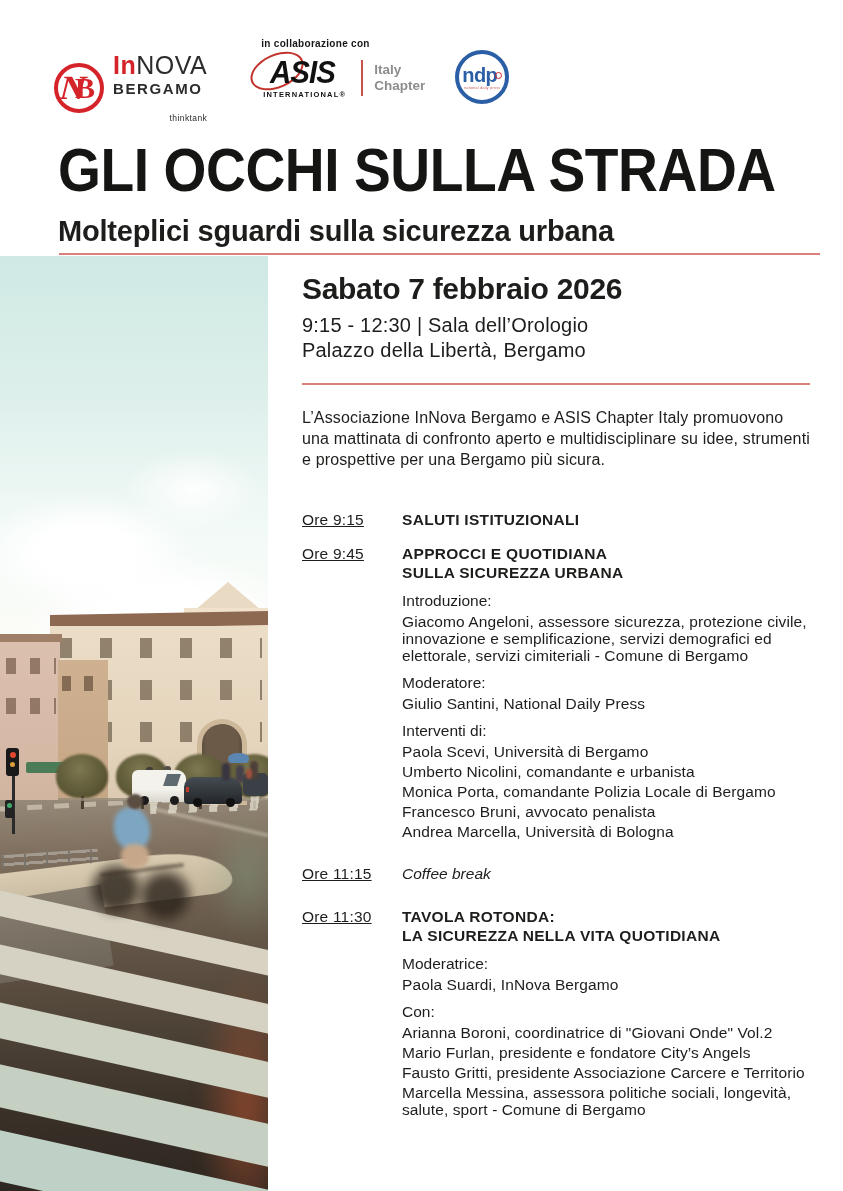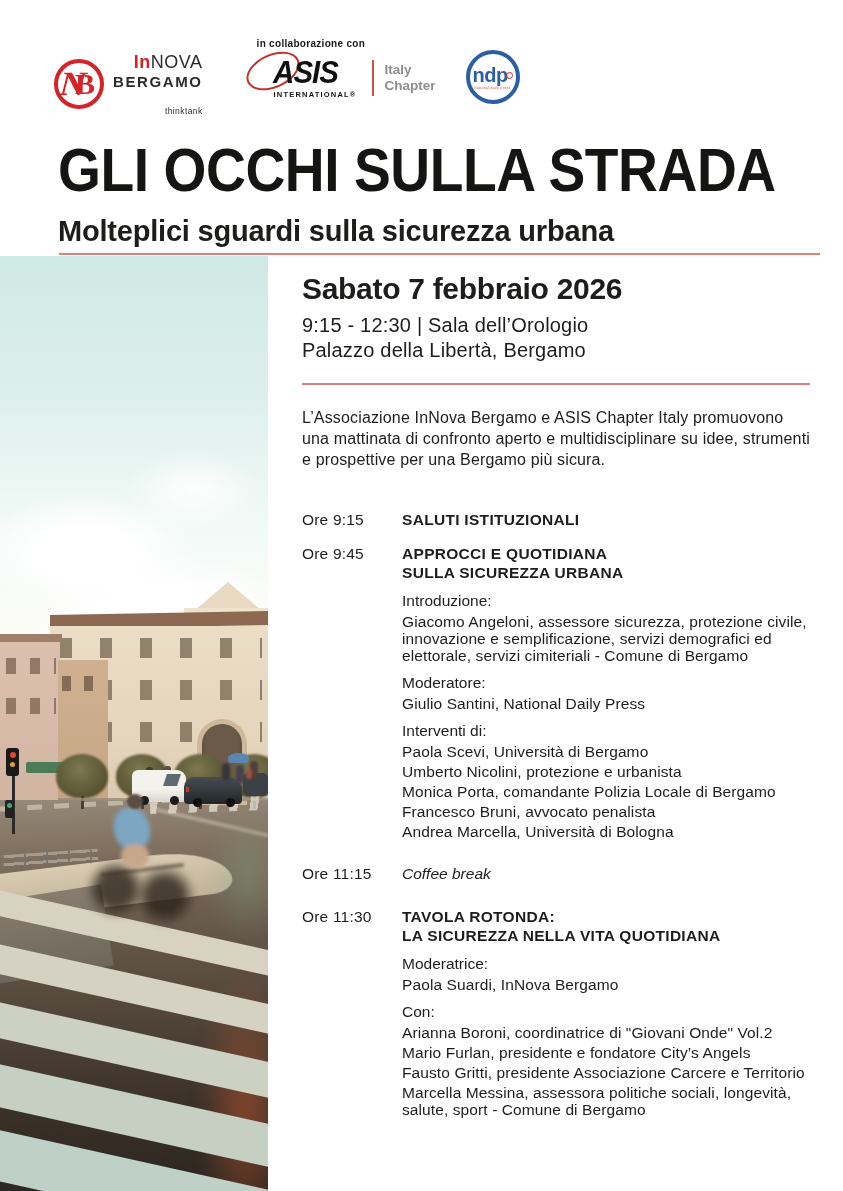--- a/index.html
+++ b/index.html
@@ -8,31 +8,31 @@
     overflow:hidden;font-family:"Liberation Sans",sans-serif;color:#1d1d1b;
   }
   
   .logo-row{position:absolute;left:54px;top:38px;display:flex;align-items:flex-start;}
   .innova{display:flex;align-items:center;gap:9px;margin-top:15px;}
   .innova-mark{position:relative;width:50px;height:50px;border:4px solid #d5232a;border-radius:50%;box-sizing:border-box;flex:0 0 auto;}
   .innova-mark .m-n,.innova-mark .m-b{position:absolute;font-family:"Liberation Serif",serif;font-weight:bold;color:#d5232a;line-height:1;}
   .innova-mark .m-n{font-size:34px;left:3px;top:4px;transform:skewX(-14deg);}
   .innova-mark .m-b{font-size:30px;left:17px;top:6px;}
   .innova-text{line-height:1;}
-  .innova-l1{font-size:18px;letter-spacing:.5px;color:#2c2c2c;text-align:right;}
+  .innova-l1{font-size:25px;letter-spacing:.5px;color:#2c2c2c;text-align:right;}
   .innova-l1 .in{color:#d5232a;font-weight:bold;}
   .innova-l2{font-size:15px;font-weight:bold;letter-spacing:1.6px;color:#2c2c2c;margin-top:3px;}
   .innova-l3{font-size:8.5px;text-align:right;color:#2c2c2c;margin-top:18px;letter-spacing:.4px;}
   .asis-block{margin-left:52px;display:flex;flex-direction:column;}
   .collab{font-size:10px;font-weight:bold;color:#171717;letter-spacing:.3px;margin-bottom:8px;margin-left:2px;}
   .asis-logo{display:flex;align-items:center;gap:11px;}
   .asis-main{position:relative;text-align:center;padding:0 4px;}
   .asis-word{font-size:31px;font-weight:900;font-style:italic;letter-spacing:-1px;color:#111;transform:scaleX(.95);transform-origin:left;line-height:1;}
   .asis-swoosh{position:absolute;left:-10px;top:-3px;width:52px;height:30px;border:2px solid #c2332b;border-radius:50%;transform:rotate(-24deg);pointer-events:none;}
-  .asis-sub{font-size:7.5px;font-weight:bold;letter-spacing:1.2px;color:#111;margin-top:2px;margin-left:15px;}
+  .asis-sub{font-size:7.5px;font-weight:bold;letter-spacing:1.2px;color:#111;margin-top:2px;}
   .asis-div{width:2px;height:36px;background:#c9534b;}
   .asis-chapter{font-size:13.5px;line-height:16px;color:#8d8d8d;font-weight:bold;}
   .ndp{margin-left:30px;margin-top:12px;width:54px;height:54px;border:4px solid #2a5fa5;border-radius:50%;box-sizing:border-box;display:flex;flex-direction:column;align-items:center;justify-content:center;}
   .ndp-word{font-size:20px;font-weight:bold;color:#2a5fa5;line-height:1;letter-spacing:-.5px;display:flex;align-items:center;}
   .ndp-dot{display:inline-block;width:7px;height:7px;border:1.5px solid #d5232a;border-radius:50%;margin-left:-2px;margin-top:2px;box-sizing:border-box;}
   .ndp-tag{font-size:3.5px;color:#c0524a;letter-spacing:.3px;margin-top:1px;}
   
   .masthead{position:absolute;left:58px;top:139px;width:770px;}
   .masthead h1{margin:0;font-size:62px;font-weight:bold;letter-spacing:-.5px;line-height:1;color:#151513;transform:scaleX(.89);transform-origin:left;white-space:nowrap;}
   .masthead h2{margin:15px 0 0;font-size:29px;font-weight:bold;letter-spacing:-.2px;color:#1d1d1b;line-height:1.1;}
@@ -119,21 +119,21 @@
   
   .content{position:absolute;left:302px;top:272px;width:512px;}
   .event-date{font-size:30px;font-weight:bold;letter-spacing:-.3px;line-height:1.1;}
   .event-sub{margin-top:8px;font-size:20px;line-height:25px;letter-spacing:.2px;}
   .rule-mid{margin-top:20px;width:508px;}
   .intro{margin:22px 0 0;font-size:16px;line-height:21px;letter-spacing:.15px;}
   .program{margin-top:40px;font-size:15.5px;}
   .row{display:grid;grid-template-columns:100px 1fr;}
   .row + .row{margin-top:15px;}
   .row.gap{margin-top:24px;}
-  .time{letter-spacing:.2px;line-height:19px;}
+  .time{letter-spacing:.2px;line-height:19px;text-decoration:underline;}
   .pr-title{font-weight:bold;line-height:19px;letter-spacing:.3px;}
   .coffee{font-style:italic;line-height:19px;}
   .sec{margin-top:9px;}
   .sec-label{line-height:19px;}
   .person{line-height:17px;margin-top:3px;letter-spacing:.1px;}
   .pname{font-weight:normal;}
 </style>
 </head>
 <body>
 
@@ -271,21 +271,21 @@
             <div class="sec-label">Introduzione:</div>
             <div class="person"><span class="pname">Giacomo Angeloni</span><span>, assessore sicurezza, protezione civile, innovazione e semplificazione, servizi demografici ed elettorale, servizi cimiteriali - Comune di Bergamo</span></div>
           </div>
           <div class="sec">
             <div class="sec-label">Moderatore:</div>
             <div class="person"><span class="pname">Giulio Santini</span><span>, National Daily Press</span></div>
           </div>
           <div class="sec">
             <div class="sec-label">Interventi di:</div>
             <div class="person"><span class="pname">Paola Scevi</span><span>, Università di Bergamo</span></div>
-            <div class="person"><span class="pname">Umberto Nicolini</span><span>, protezione e urbanista</span></div>
+            <div class="person"><span class="pname">Umberto Nicolini</span><span>, comandante e urbanista</span></div>
             <div class="person"><span class="pname">Monica Porta</span><span>, comandante Polizia Locale di Bergamo</span></div>
             <div class="person"><span class="pname">Francesco Bruni</span><span>, avvocato penalista</span></div>
             <div class="person"><span class="pname">Andrea Marcella</span><span>, Università di Bologna</span></div>
           </div>
         </div>
       </div>
 
       <div class="row gap">
         <div class="time">Ore 11:15</div>
         <div class="coffee">Coffee break</div>

